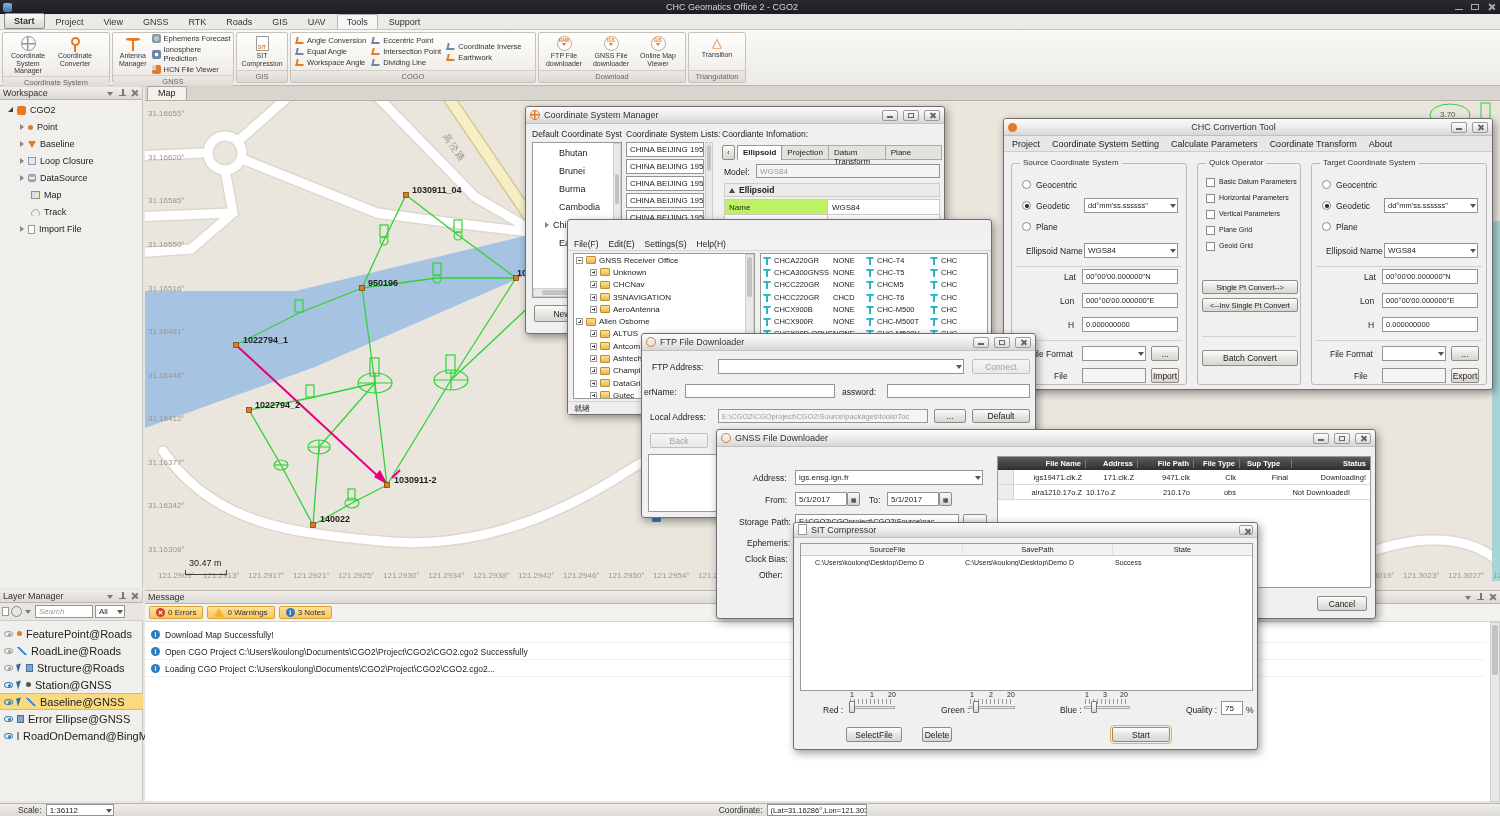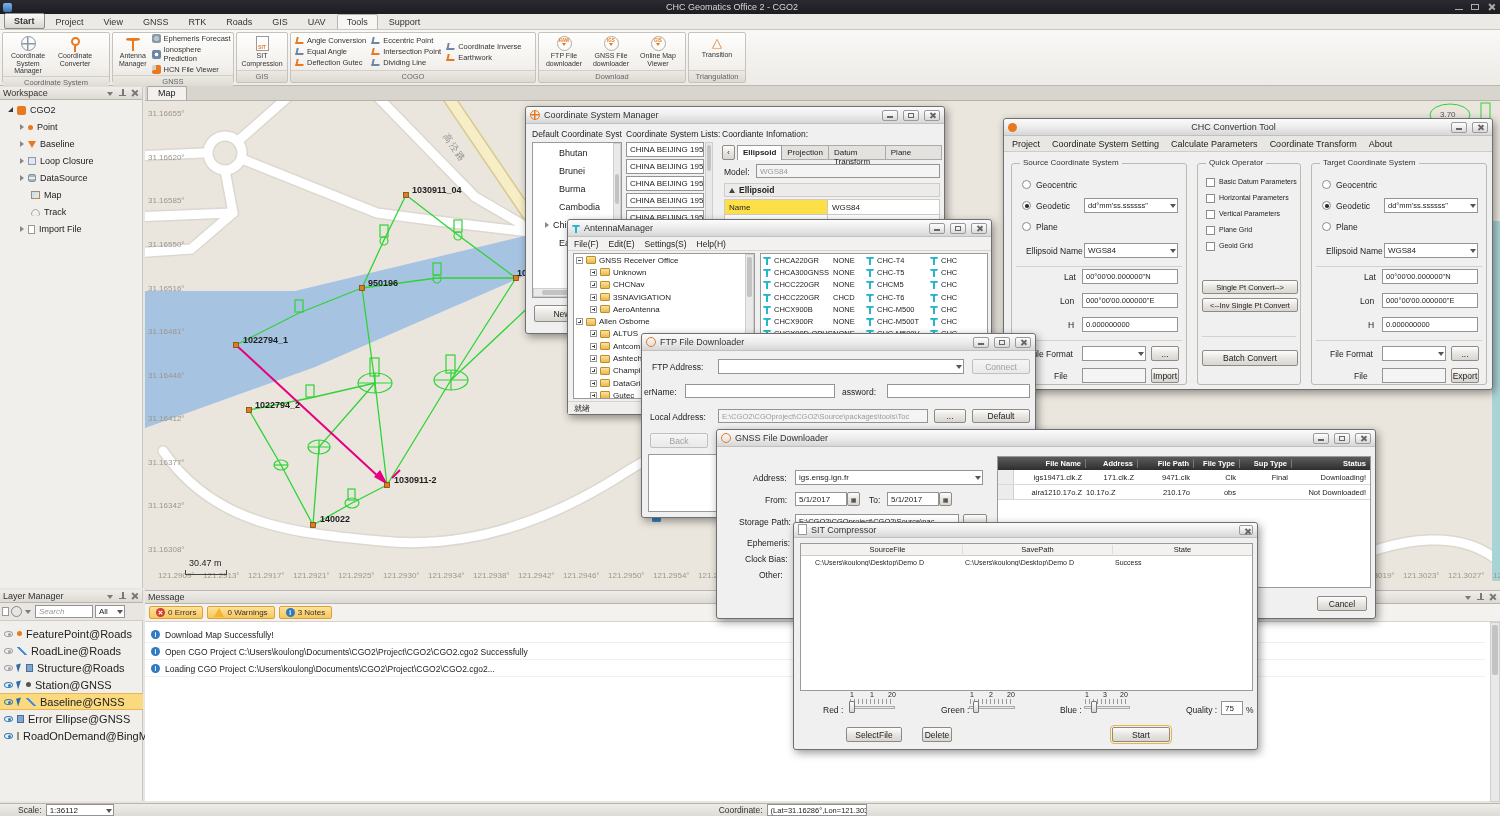--- a/index.html
+++ b/index.html
@@ -196,21 +196,21 @@
         <div class="smit">
             <span class="ang"></span>
             <span>Angle Conversion</span>
           </div>
         <div class="smit">
             <span class="ang b"></span>
             <span>Equal Angle</span>
           </div>
         <div class="smit">
             <span class="ang"></span>
-            <span>Deflection Gutec</span>
+            <span>Workspace Angle</span>
           </div>
       </div>
       <div class="smcol">
         <div class="smit">
             <span class="ang b"></span>
             <span>Eccentric Point</span>
           </div>
         <div class="smit">
             <span class="ang"></span>
             <span>Intersection Point</span>
@@ -605,21 +605,21 @@
     <span style="padding:2px 5px;background:#e4e2df;border:1px solid #aaa;border-left:none;font-size:8px">Datum Transform</span>
     <span style="padding:2px 5px;background:#e4e2df;border:1px solid #aaa;border-left:none;font-size:8px;overflow:hidden">Plane Calibration</span>
   </div>
   <span class="lbl" style="left:198px;top:60px">Model:</span>
   <div class="fld grey" style="left:230px;top:57px;width:184px;height:14px">WGS84</div>
   <div class="a" style="left:198px;top:76px;width:216px;height:14px;background:#ecebe9;border:1px solid #d0cdc8;display:flex;align-items:center;gap:4px;padding:0 4px">
     <span style="width:0;height:0;border-left:3.5px solid transparent;border-right:3.5px solid transparent;border-bottom:5px solid #444"></span>
     <span style="font-weight:bold;font-size:8.5px">Ellipsoid</span>
   </div>
   <div class="a" style="left:198px;top:92px;width:216px;height:16px;display:flex">
-    <span style="width:104px;border:1px solid #cecbc6;background:#fde047;padding:3px 4px;font-size:8px">Name</span>
+    <span style="width:104px;border:1px solid #cecbc6;background:#bef264;padding:3px 4px;font-size:8px">Name</span>
     <span style="flex:1;border:1px solid #cecbc6;border-left:none;background:#fff;padding:3px 4px;font-size:8px">WGS84</span>
   </div>
   <div class="a" style="left:198px;top:108px;width:216px;height:16px;display:flex">
     <span style="width:104px;border:1px solid #cecbc6;border-top:none;background:#fff;padding:3px 4px;font-size:8px">a</span>
     <span style="flex:1;border:1px solid #cecbc6;border-top:none;border-left:none;background:#fff;padding:3px 4px;font-size:8px">6378137</span>
   </div>
 </div>
 
 <div class="dlg" style="left:1003px;top:118px;width:490px;height:272px;z-index:12">
   <div class="dhdr">
@@ -703,28 +703,20 @@
     <span class="lbl" style="left:18px;top:185px">File Format</span>
     <div class="combo" style="left:70px;top:182px;width:64px;height:15px"></div>
     <div class="btn" style="left:139px;top:182px;width:28px;height:15px">...</div>
     <span class="lbl" style="left:42px;top:207px">File</span>
     <div class="fld grey" style="left:70px;top:204px;width:64px;height:15px"></div>
     <div class="btn" style="left:139px;top:204px;width:28px;height:15px">Export</div>
   </div>
 </div>
 
 <div class="dlg" style="left:567px;top:219px;width:425px;height:196px;z-index:20">
-  <div class="dhdr">
-    <span class="cant"></span>
-    <span>AntennaManager</span>
-      <span class="sp"></span>
-    <span class="wb wb-min"></span>
-      <span class="wb wb-max"></span>
-      <span class="wb wb-cls"></span>
-  </div>
   <div class="a" style="left:0;top:17px;width:423px;height:14px;background:#f2f1ef;border-bottom:1px solid #d8d5d0;display:flex;align-items:center;gap:10px;padding-left:6px;font-size:8.5px">
     <span>File(F)</span>
     <span>Edit(E)</span>
     <span>Settings(S)</span>
     <span>Help(H)</span>
   </div>
   <div class="a" style="left:5px;top:33px;width:182px;height:146px;background:#fff;border:1px solid #9a9a9a;overflow:hidden">
     <div class="trow">
         <span class="xp"></span>
         <span class="fold"></span>
@@ -917,40 +909,40 @@
     <span class="ck" style="left:80px;top:124px"></span>
   <span class="lbl" style="left:42px;top:140px">Other:</span>
     <span class="ck" style="left:80px;top:140px"></span>
   <div class="a" style="left:280px;top:26px;width:374px;height:132px;background:#fff;border:1px solid #9a9a9a">
     <div style="display:flex;height:13px;background:linear-gradient(#5c5c5c,#2e2e2e);color:#fff;font-size:7.5px;font-weight:bold;align-items:center">
       <span style="width:16px;border-right:1px solid #777"></span>
       <span style="width:72px;text-align:right;padding-right:4px;border-right:1px solid #777">File Name</span>
       <span style="width:52px;text-align:right;padding-right:4px;border-right:1px solid #777">Address</span>
       <span style="width:56px;text-align:right;padding-right:4px;border-right:1px solid #777">File Path</span>
       <span style="width:46px;text-align:right;padding-right:4px;border-right:1px solid #777">File Type</span>
-      <span style="width:52px;text-align:right;padding-right:4px;border-right:1px solid #777">Sup Type</span>
+      <span style="width:52px;text-align:center;padding-right:4px;border-right:1px solid #777">Sup Type</span>
       <span style="flex:1;text-align:right;padding-right:4px">Status</span>
     </div>
     <div style="display:flex;height:15px;border-bottom:1px solid #d9d9d9;font-size:7.5px;align-items:center">
       <span style="width:16px;height:100%;background:#ececec;border-right:1px solid #cfcfcf"></span>
       <span style="width:72px;text-align:right;padding-right:4px">igs19471.clk.Z</span>
       <span style="width:52px;text-align:right;padding-right:4px">171.clk.Z</span>
       <span style="width:56px;text-align:right;padding-right:4px">9471.clk</span>
       <span style="width:46px;text-align:right;padding-right:4px">Clk</span>
       <span style="width:52px;text-align:right;padding-right:4px">Final</span>
       <span style="flex:1;text-align:right;padding-right:4px">Downloading!</span>
     </div>
     <div style="display:flex;height:15px;border-bottom:1px solid #d9d9d9;font-size:7.5px;align-items:center">
       <span style="width:16px;height:100%;background:#ececec;border-right:1px solid #cfcfcf"></span>
       <span style="width:72px;text-align:right;padding-right:4px">aira1210.17o.Z</span>
       <span style="width:52px;text-align:left;padding-right:4px">10.17o.Z</span>
       <span style="width:56px;text-align:right;padding-right:4px">210.17o</span>
       <span style="width:46px;text-align:right;padding-right:4px">obs</span>
       <span style="width:52px;text-align:right;padding-right:4px"></span>
-      <span style="flex:1;text-align:right;padding-right:4px">Not Downloaded!</span>
+      <span style="flex:1;text-align:right;padding-right:20px">Not Downloaded!</span>
     </div>
   </div>
   <div class="btn" style="left:600px;top:166px;width:50px;height:15px">Cancel</div>
 </div>
 
 <div class="dlg" style="left:793px;top:522px;width:465px;height:228px;z-index:50">
   <div class="dhdr" style="height:15px">
     <span class="doc" style="width:9px;height:11px"></span>
     <span>SIT Compressor</span>
       <span class="sp"></span>

